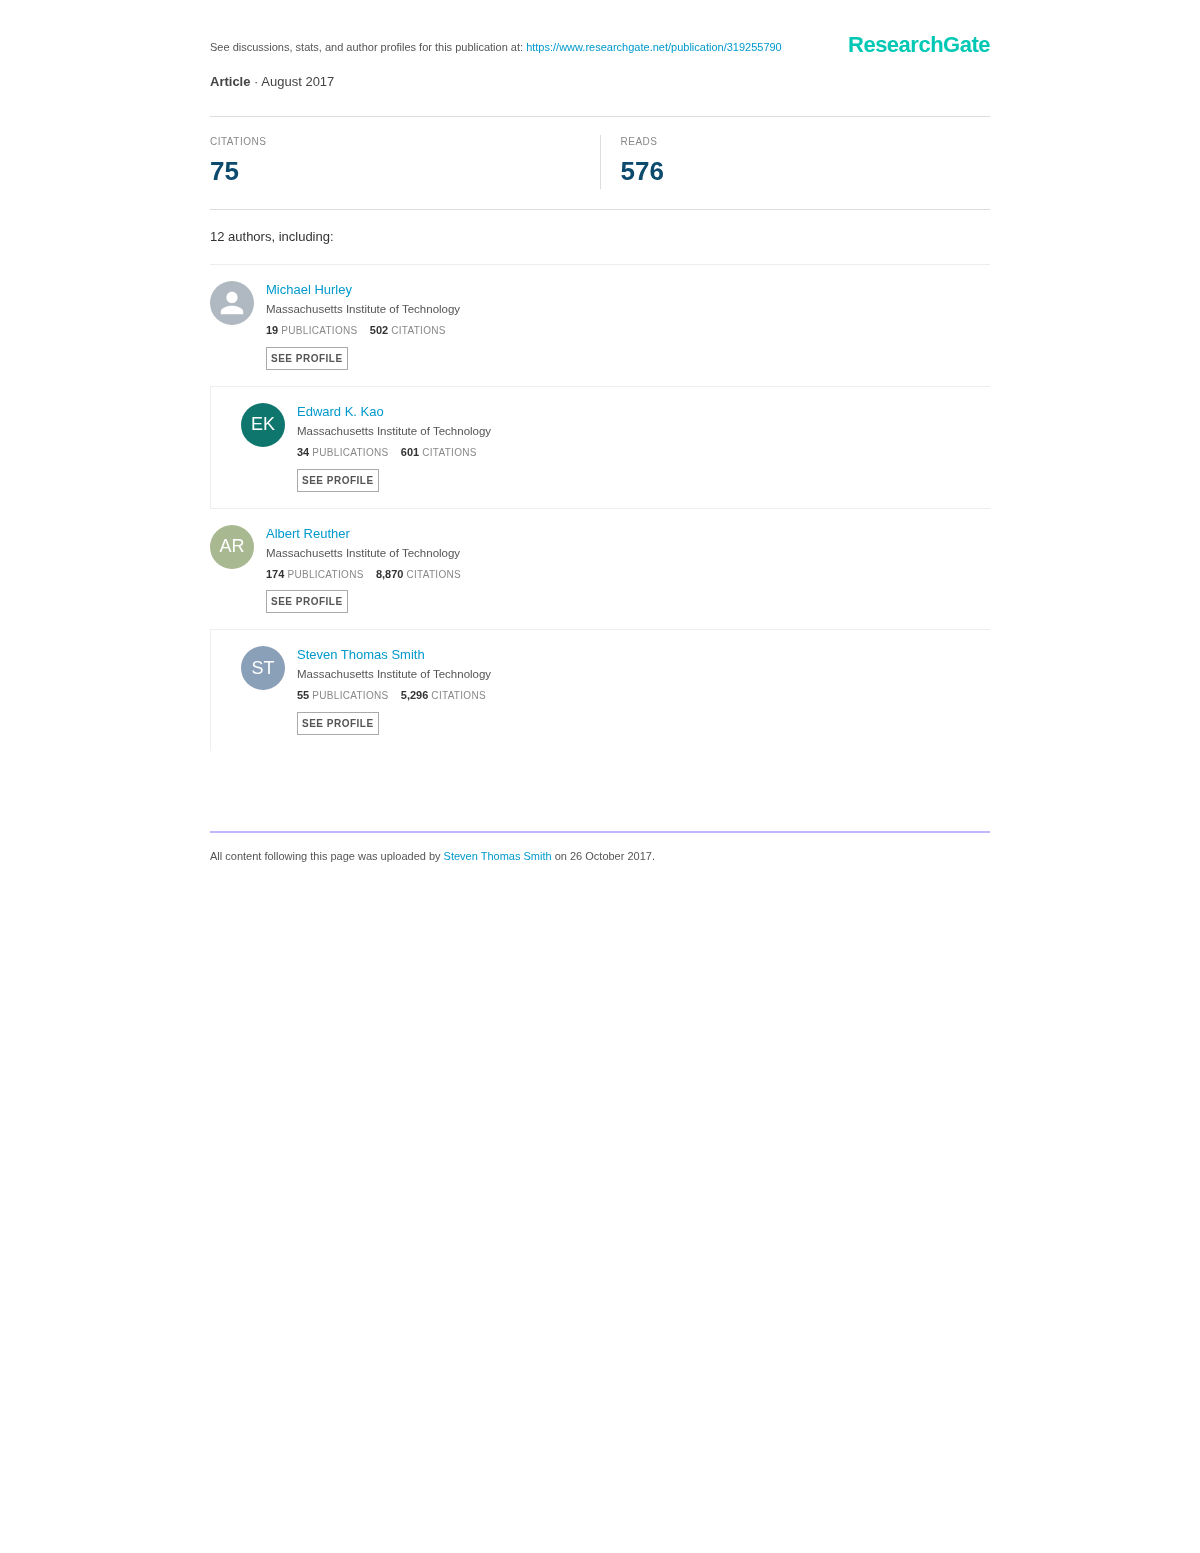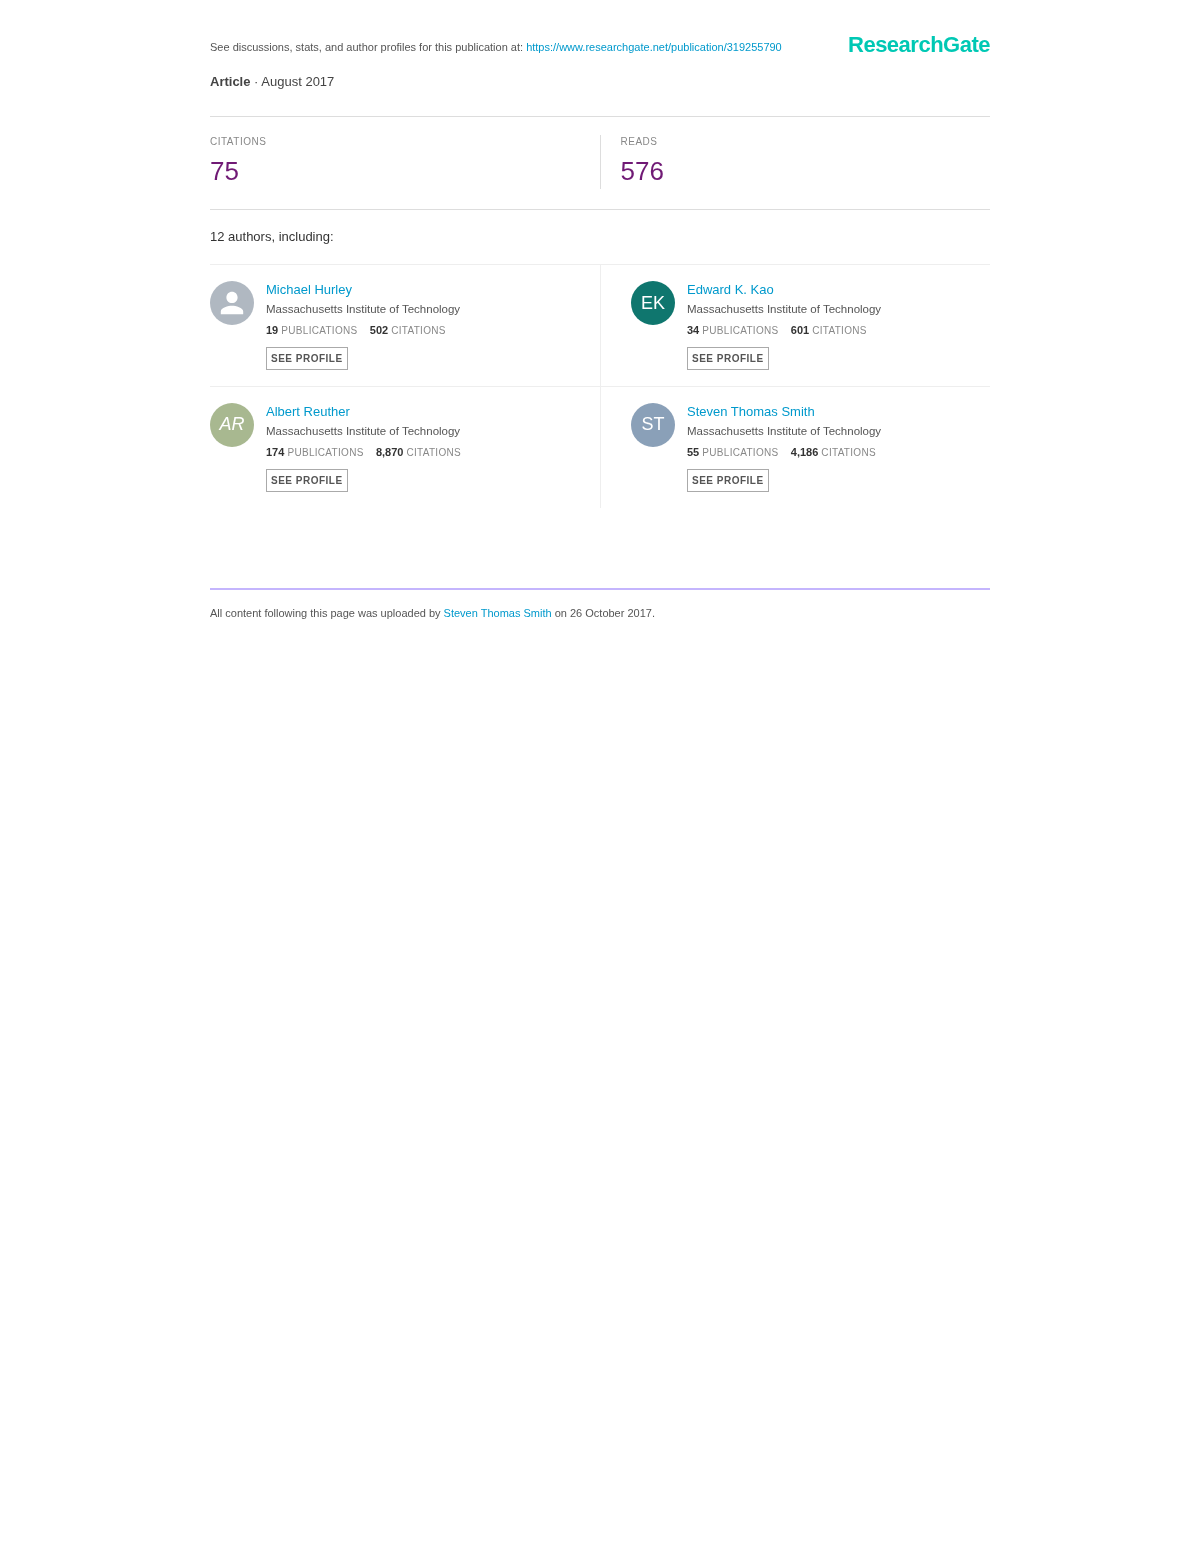--- a/index.html
+++ b/index.html
@@ -80,32 +80,32 @@
       font-family: Arial, sans-serif;
       font-size: 10px;
       color: #888;
       text-transform: uppercase;
       letter-spacing: 0.5px;
       margin-bottom: 4px;
     }
     .stat-value {
       font-family: Arial, sans-serif;
       font-size: 26px;
-      font-weight: normal;
-      color: #701a75;
+      font-weight: bold;
+      color: #0c4a6e;
     }
     .authors-heading {
       font-family: Arial, sans-serif;
       font-size: 13px;
       color: #333;
       margin-bottom: 18px;
     }
     .authors-grid {
       display: grid;
-      grid-template-columns: 1fr 1fr;
+      grid-template-columns: 1fr;
       gap: 0;
     }
     .author-card {
       display: flex;
       align-items: flex-start;
       gap: 12px;
       padding: 16px 0;
       border-top: 1px solid #eee;
     }
     .author-card:nth-child(odd) {
@@ -279,21 +279,21 @@
         <span class="pub-count">34</span>
         <span class="label"> PUBLICATIONS</span>
         &nbsp;&nbsp;
         <span class="cite-count">601</span>
         <span class="label"> CITATIONS</span>
       </div>
       <button class="see-profile-btn">SEE PROFILE</button>
     </div>
   </div>
       <div class="author-card">
-    <div class="avatar-img" style="background:#a8b890;font-style:italic;">AR</div>
+    <div class="avatar-img" style="background:#a8b890;">AR</div>
     <div class="author-info">
       <a class="author-name" href="#">Albert Reuther</a>
       <div class="author-institution">Massachusetts Institute of Technology</div>
       <div class="author-stats">
         <span class="pub-count">174</span>
         <span class="label"> PUBLICATIONS</span>
         &nbsp;&nbsp;
         <span class="cite-count">8,870</span>
         <span class="label"> CITATIONS</span>
       </div>
@@ -302,21 +302,21 @@
   </div>
       <div class="author-card">
     <div class="avatar-img" style="background:#8aa0b8;">ST</div>
     <div class="author-info">
       <a class="author-name" href="#">Steven Thomas Smith</a>
       <div class="author-institution">Massachusetts Institute of Technology</div>
       <div class="author-stats">
         <span class="pub-count">55</span>
         <span class="label"> PUBLICATIONS</span>
         &nbsp;&nbsp;
-        <span class="cite-count">4,186</span>
+        <span class="cite-count">5,296</span>
         <span class="label"> CITATIONS</span>
       </div>
       <button class="see-profile-btn">SEE PROFILE</button>
     </div>
   </div>
     </div>
 
   <div class="footer-area">
     <div>
       <span>All content following this page was uploaded by </span><a href="#">Steven Thomas Smith</a><span> on 26 October 2017.</span>

